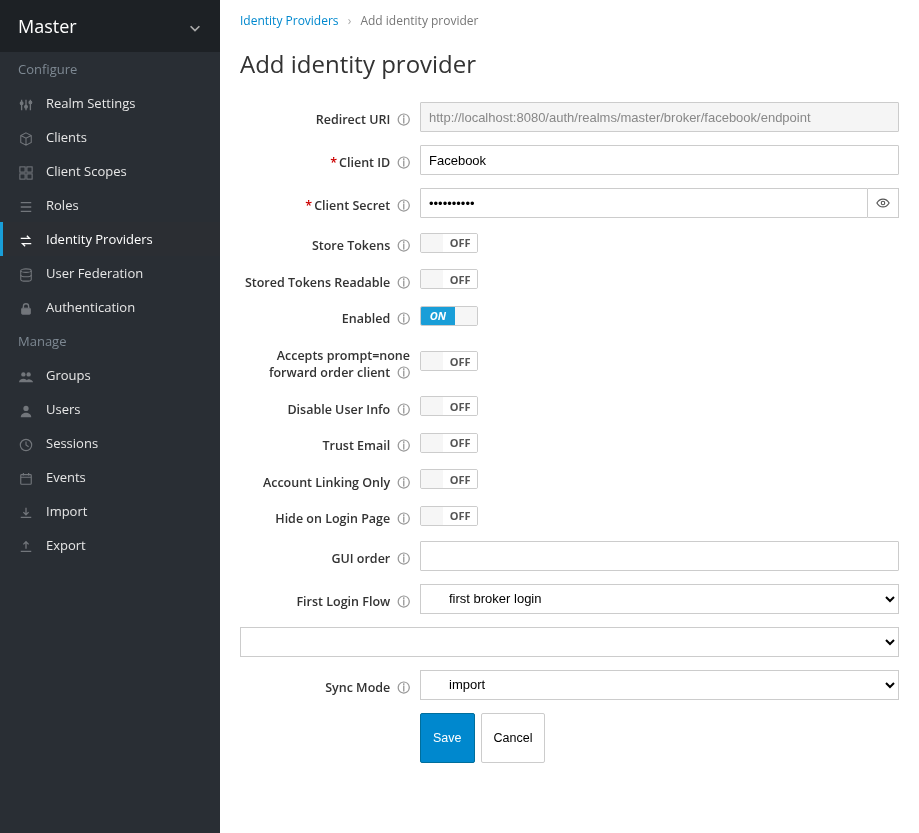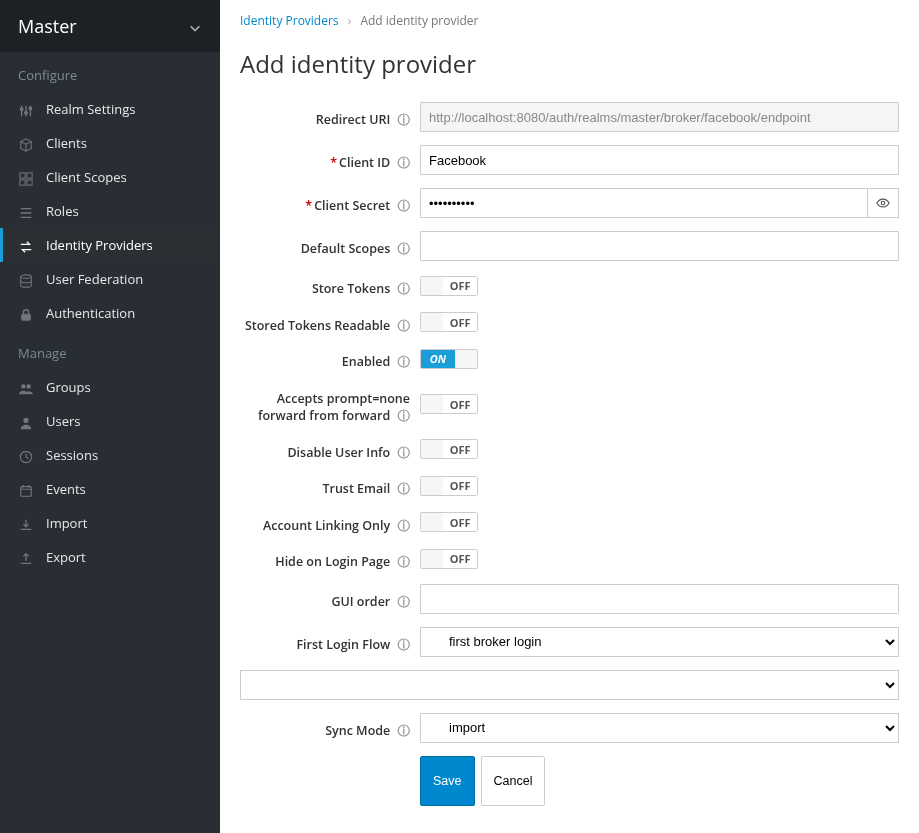--- a/index.html
+++ b/index.html
@@ -4,21 +4,21 @@
 <style>
   * { box-sizing: border-box; margin: 0; padding: 0; }
   body { font-family: "Open Sans", Helvetica, Arial, sans-serif; font-size: 13px; color: #333; background: #fff; }
   .layout { display: flex; min-height: 833px; }
   
   
   .sidebar { width: 220px; background: #292e34; color: #fff; flex-shrink: 0; }
   .realm-selector { display: flex; align-items: center; justify-content: space-between; padding: 14px 18px; background: #1d2125; cursor: pointer; }
   .realm-selector .name { font-size: 18px; color: #fff; }
   .realm-selector .chevron { color: #aaa; }
-  .sidebar-section-label { padding: 14px 18px 8px; color: #7e8993; font-size: 13px; }
+  .sidebar-section-label { padding: 8px 18px 8px; color: #7e8993; font-size: 13px; }
   .sidebar-item { display: flex; align-items: flex-start; gap: 12px; padding: 8px 18px; color: #e7e7e7; cursor: pointer; font-size: 13px; }
   .sidebar-item.active { background: #2b2e33; border-left: 3px solid #199ed8; padding-left: 15px; color: #fff; }
   .sidebar-item .icon { width: 16px; text-align: center; color: #72767b; font-size: 13px; }
   .sidebar-item.active .icon { color: #fff; }
   
   
   .main { flex: 1; padding: 12px 20px 30px 20px; }
   .breadcrumb { font-size: 12px; color: #777; margin-bottom: 18px; }
   .breadcrumb a { color: #0088ce; text-decoration: none; }
   .breadcrumb .sep { margin: 0 6px; color: #aaa; }
@@ -197,26 +197,20 @@
             <span class="addon">
               <svg class="ic" viewBox="0 0 16 16" fill="none" stroke="currentColor" stroke-width="1.3">
                   <path d="M1 8s2.5-4.5 7-4.5S15 8 15 8s-2.5 4.5-7 4.5S1 8 1 8z"></path>
                   <circle cx="8" cy="8" r="2"></circle>
                 </svg>
             </span>
           </div>
         </div>
       </div>
 
-      <div class="form-row">
-        <div class="form-label"><span>Default Scopes</span> <span class="help">ⓘ</span></div>
-        <div class="form-control-wrap">
-            <input class="form-input" value="" style="">
-          </div>
-      </div>
 
       <div id="toggle-rows">
           <div class="form-row">
             <div class="form-label"><span>Store Tokens</span> <span class="help">ⓘ</span></div>
             <div class="form-control-wrap">
               <div class="toggle off">
                 <div class="seg left"></div>
                 <div class="seg right">OFF</div>
               </div>
             </div>
@@ -233,21 +227,21 @@
           <div class="form-row">
             <div class="form-label"><span>Enabled</span> <span class="help">ⓘ</span></div>
             <div class="form-control-wrap">
               <div class="toggle on">
                 <div class="seg left">ON</div>
                 <div class="seg right"></div>
               </div>
             </div>
           </div>
           <div class="form-row">
-            <div class="form-label"><span>Accepts prompt=none forward from forward</span> <span class="help">ⓘ</span></div>
+            <div class="form-label"><span>Accepts prompt=none forward order client</span> <span class="help">ⓘ</span></div>
             <div class="form-control-wrap">
               <div class="toggle off">
                 <div class="seg left"></div>
                 <div class="seg right">OFF</div>
               </div>
             </div>
           </div>
           <div class="form-row">
             <div class="form-label"><span>Disable User Info</span> <span class="help">ⓘ</span></div>
             <div class="form-control-wrap">

